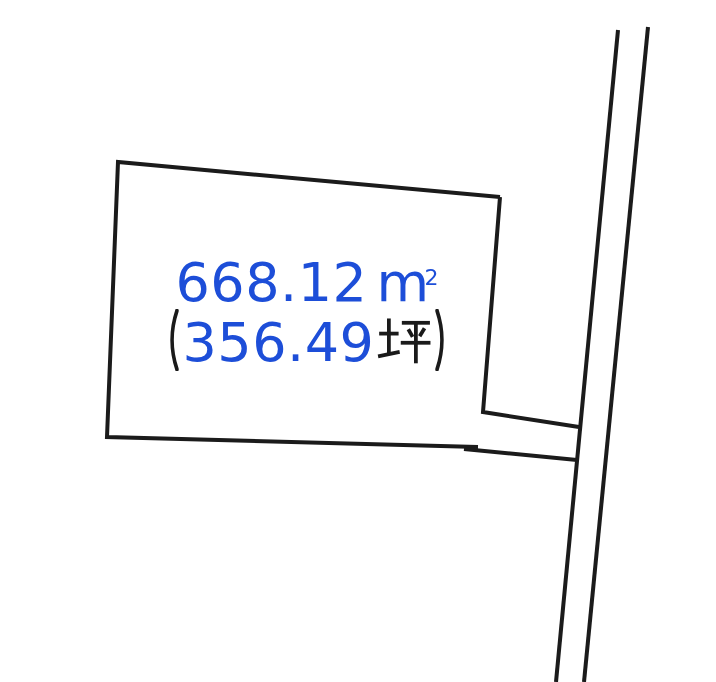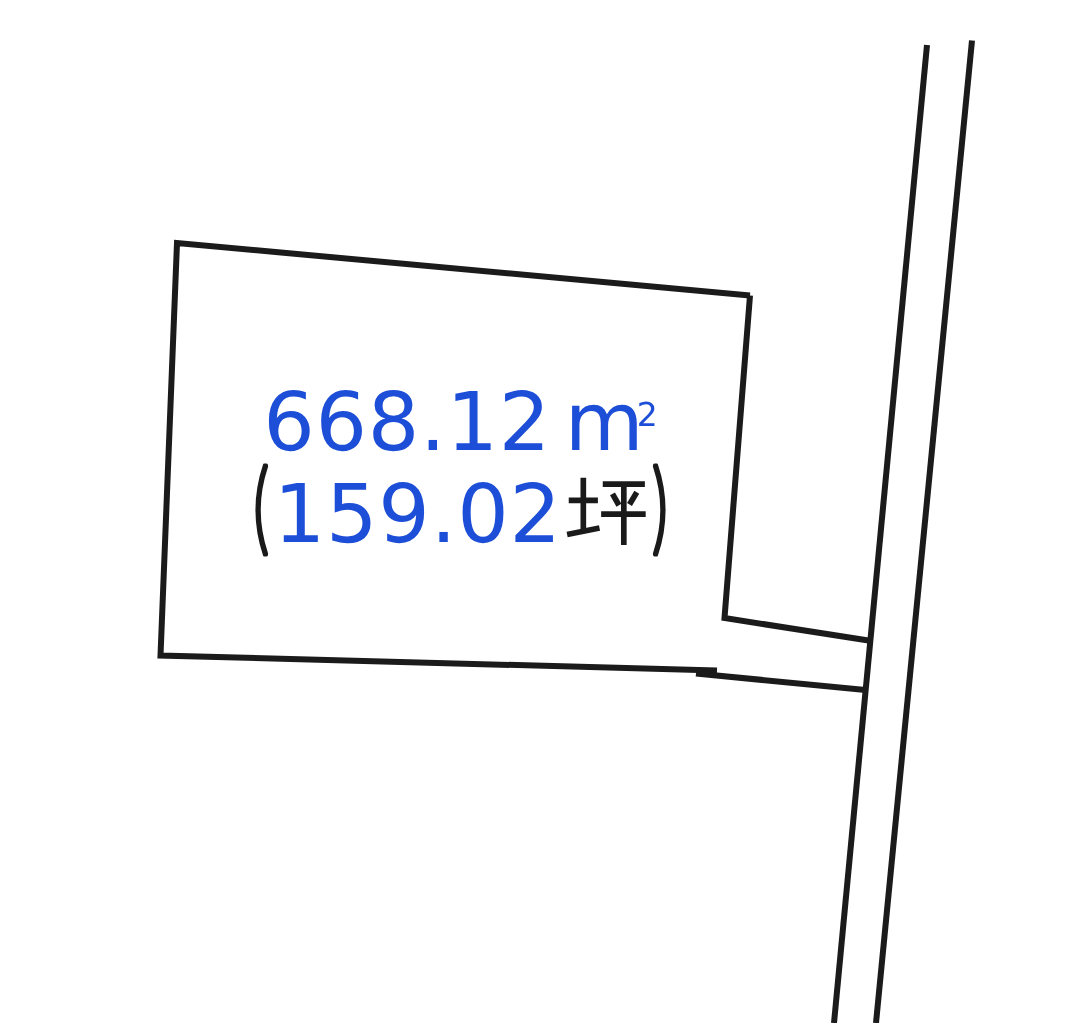--- a/index.html
+++ b/index.html
@@ -91,21 +91,21 @@
 
   <div class="area-label">
 
     <div class="area-line">
       <span>668.12</span><span class="unit-base">m</span><sup class="unit-exp">2</sup>
     </div>
 
     <div class="area-line">
       <svg class="glyph paren paren-open" viewBox="0 0 34 100" preserveAspectRatio="none" aria-hidden="true">
         <path d="M27,3 Q5,50 27,97"></path>
-      </svg><span>159.02</span><svg class="glyph tsubo" viewBox="0 0 100 100" aria-hidden="true">
+      </svg><span>356.49</span><svg class="glyph tsubo" viewBox="0 0 100 100" aria-hidden="true">
         <path d="M22,12 L22,79"></path>
         <path d="M4,40 L40,40"></path>
         <path d="M2,82 L42,74"></path>
         <path d="M46,20 L98,20"></path>
         <path d="M58,32 L66,46"></path>
         <path d="M88,30 L79,45"></path>
         <path d="M44,57 L99,57"></path>
         <path d="M72,20 L72,95"></path>
       </svg><svg class="glyph paren paren-close" viewBox="0 0 34 100" preserveAspectRatio="none" aria-hidden="true">
         <path d="M7,3 Q29,50 7,97"></path>

